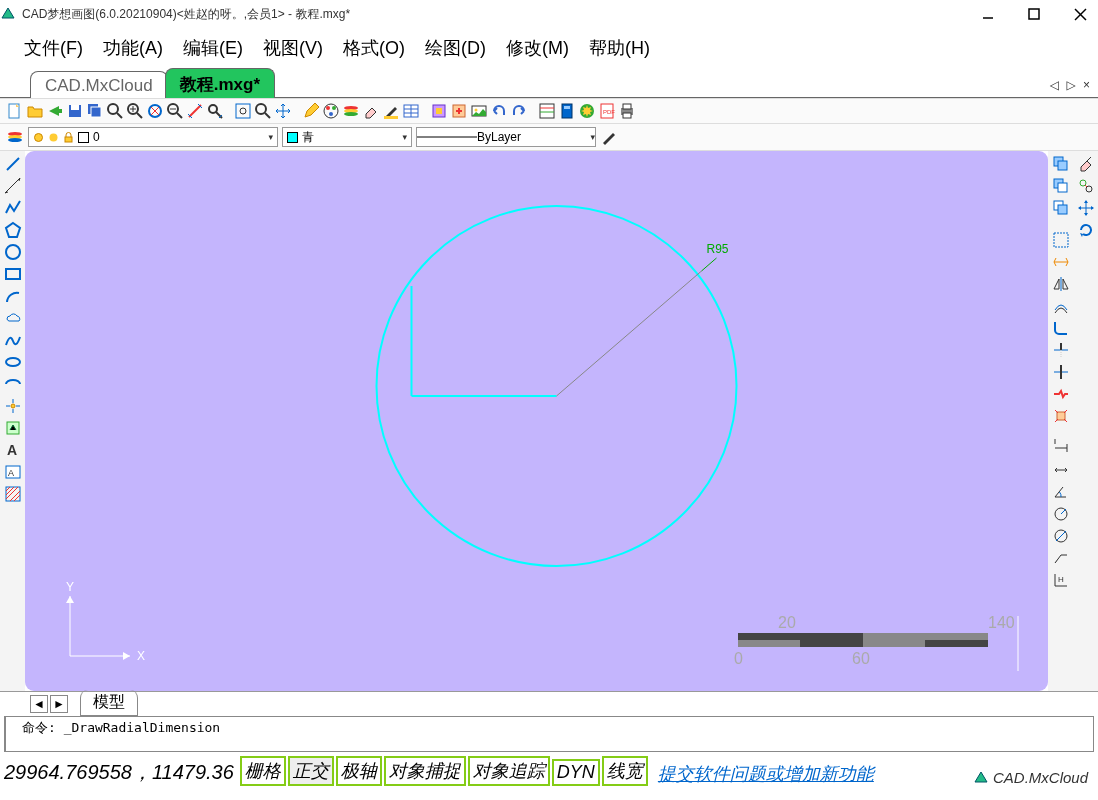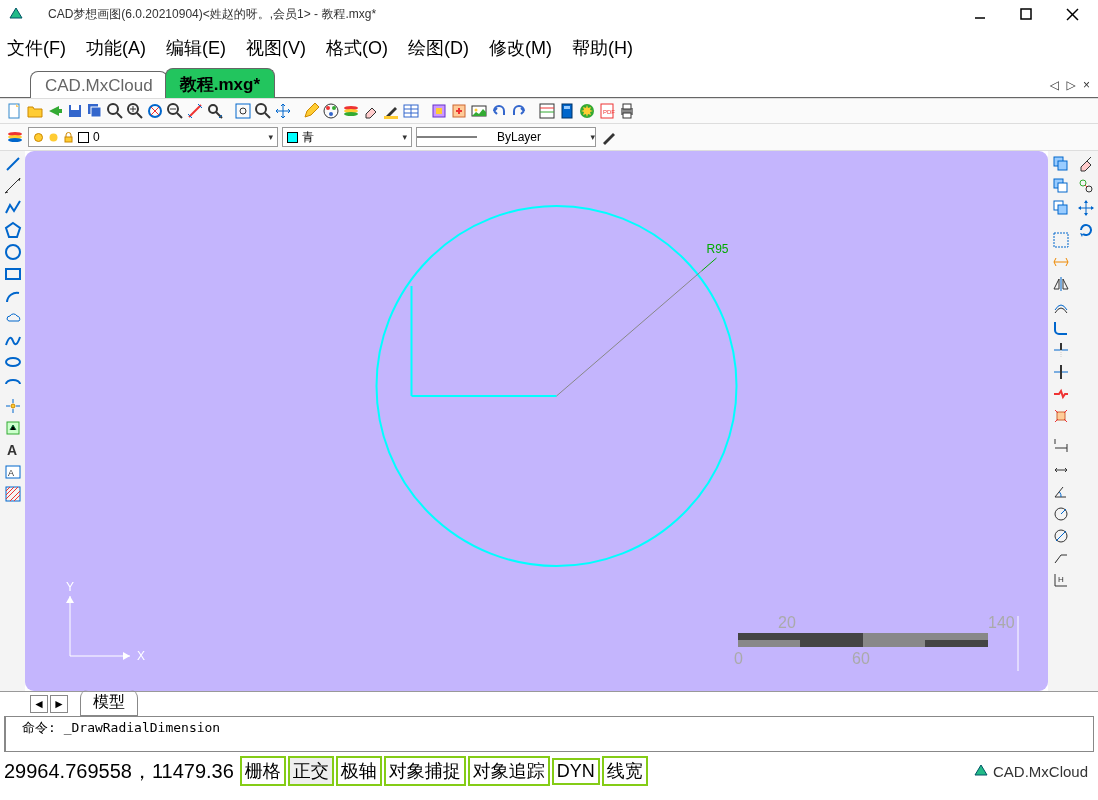--- a/index.html
+++ b/index.html
@@ -1,22 +1,22 @@
 <!DOCTYPE html>
 <html><head>
 <meta charset="utf-8">
 <style>
   * { box-sizing: border-box; margin: 0; padding: 0; }
   html, body { width: 1098px; height: 800px; font-family: "Microsoft YaHei", sans-serif; font-size: 12px; background: #fff; overflow: hidden; }
-  .titlebar { display: flex; align-items: center; height: 28px; padding: 0 8px; background: #fff; gap: 18px; }
+  .titlebar { display: flex; align-items: center; height: 28px; padding: 0 0; background: #fff; }
   .titlebar .app-icon { width: 16px; height: 16px; margin-right: 6px; }
   .titlebar .title-text { flex: 1; color: #333; font-size: 12px; }
   .winbtns { display: flex; gap: 18px; margin-right: 4px; }
   .winbtn { width: 28px; height: 20px; display: flex; align-items: center; justify-content: center; cursor: default; }
-  .menubar { display: flex; gap: 8px; padding: 6px 1px; background: #fff; font-size: 18px; }
+  .menubar { display: flex; gap: 8px; padding: 6px 18px; background: #fff; font-size: 18px; }
   .menubar .mitem { padding: 2px 6px; cursor: default; }
   .tabbar { display: flex; align-items: flex-end; height: 30px; padding-left: 30px; position: relative; }
   .tabbar::before { content: ""; position: absolute; bottom: 0; left: 0; right: 0; border-bottom: 1px solid #666; }
   .tab { border: 1px solid #666; border-bottom: none; background: #fff; padding: 4px 14px 2px; border-radius: 8px 8px 0 0; margin-right: -3px; font-size: 17px; font-weight: bold; position: relative; z-index: 1; }
   .tab.inactive { font-weight: normal; color: #666; }
   .tab.active { z-index: 2; background: #22c55e; margin-top: 28px; }
   .tabbar .tabnav { position: absolute; right: 6px; bottom: 6px; font-size: 12px; letter-spacing: 2px; color: #333; }
   .toolbar { display: flex; gap: 2px; padding: 3px 6px; background: #fafafa; border-top: 1px solid #ddd; border-bottom: 1px solid #ddd; }
   .tbtn { width: 18px; height: 18px; cursor: default; }
   .proprow { display: flex; align-items: center; gap: 4px; padding: 3px 6px; background: #fafafa; border-bottom: 1px solid #ddd; }
@@ -28,21 +28,21 @@
   .workarea { display: flex; height: 540px; }
   .ltools, .rtools { width: 25px; background: #f4f4f4; display: flex; flex-direction: column; gap: 4px; padding: 4px 2px; align-items: center; }
   .rtools2 { width: 25px; background: #f4f4f4; display: flex; flex-direction: column; gap: 4px; padding: 4px 2px; align-items: center; }
   .rwrap { display: flex; }
   .canvas { flex: 1; background: #c4b5fd; position: relative; border-radius: 9px; }
   .viewtabs { display: flex; align-items: center; height: 25px; border-top: 1px solid #999; padding-left: 30px; background: #fff; }
   .viewtabs .navbtn { width: 18px; height: 18px; border: 1px solid #888; display: flex; align-items: center; justify-content: center; margin-right: 2px; }
   .viewtabs .vtab { border: 1px solid #888; border-bottom: none; padding: 2px 12px; font-size: 16px; border-radius: 0 0 8px 8px; transform: translateY(-1px) scaleY(-1); }
   .viewtabs .vtab span { display:inline-block; transform: scaleY(-1);}
   .cmdbox { border: 1px solid #888; border-left: 2px solid #888; margin: 0 4px; padding: 2px 16px; font-family: monospace; font-size: 13px; height: 36px; background: #fff; }
-  .status { display: flex; align-items: center; gap: 2px; padding: 4px 4px; font-size: 18px; }
+  .status { display: flex; align-items: flex-end; gap: 2px; padding: 4px 4px; font-size: 18px; font-style: italic; }
   .status .coords { font-size: 20px; margin-right: 4px; }
   .status .sbtn { border: 2px solid #84cc16; padding: 1px 3px; background: #eee; }
   .status .sbtn.off { background: #fff; }
   .status .link { color: #06c; text-decoration: underline; margin-left: 8px; }
   .brand { margin-left: auto; display: flex; align-items: center; gap: 4px; margin-right: 6px; font-size: 15px; color: #333; }
   .ucs { position: absolute; left: 30px; bottom: 20px; }
   .scalebar { position: absolute; right: 20px; bottom: 20px; }
 </style>
 </head>
 <body>
@@ -246,21 +246,21 @@
   </div>
   <div class="colorbox">
     <div class="sw" style="background:#0ff;border:1px solid #000"></div>
     <span>青</span>
     <span class="dropdown-arrow">▾</span>
   </div>
   <div class="ltbox">
     <svg width="60" height="6">
         <line x1="0" y1="3" x2="60" y2="3" stroke="#000"></line>
       </svg>
-    <span style="margin-left:20px">ByLayer</span>
+    <span style="margin-left:0">ByLayer</span>
     <span class="dropdown-arrow">▾</span>
   </div>
   <svg class="tbtn" viewBox="0 0 18 18">
       <path d="M3 15l10-10 2 2-10 10z" fill="#333"></path>
     </svg>
 </div>
 
 <div class="workarea">
   <div class="ltools">
     <svg class="tbtn" viewBox="0 0 18 18">
@@ -475,19 +475,20 @@
 
 <div class="status">
   <span class="coords">29964.769558，11479.36</span>
   <span class="sbtn off">栅格</span>
   <span class="sbtn">正交</span>
   <span class="sbtn off">极轴</span>
   <span class="sbtn off">对象捕捉</span>
   <span class="sbtn off">对象追踪</span>
   <span class="sbtn off">DYN</span>
   <span class="sbtn off">线宽</span>
+  <a class="link">提交软件问题或增加新功能</a>
   <div class="brand">
     <svg width="16" height="16" viewBox="0 0 16 16">
         <path d="M2 12 L8 2 L14 12 Z" fill="#2b8" stroke="#056"></path>
       </svg>
     <span>CAD.MxCloud</span>
   </div>
 </div>
 
 </body></html>

